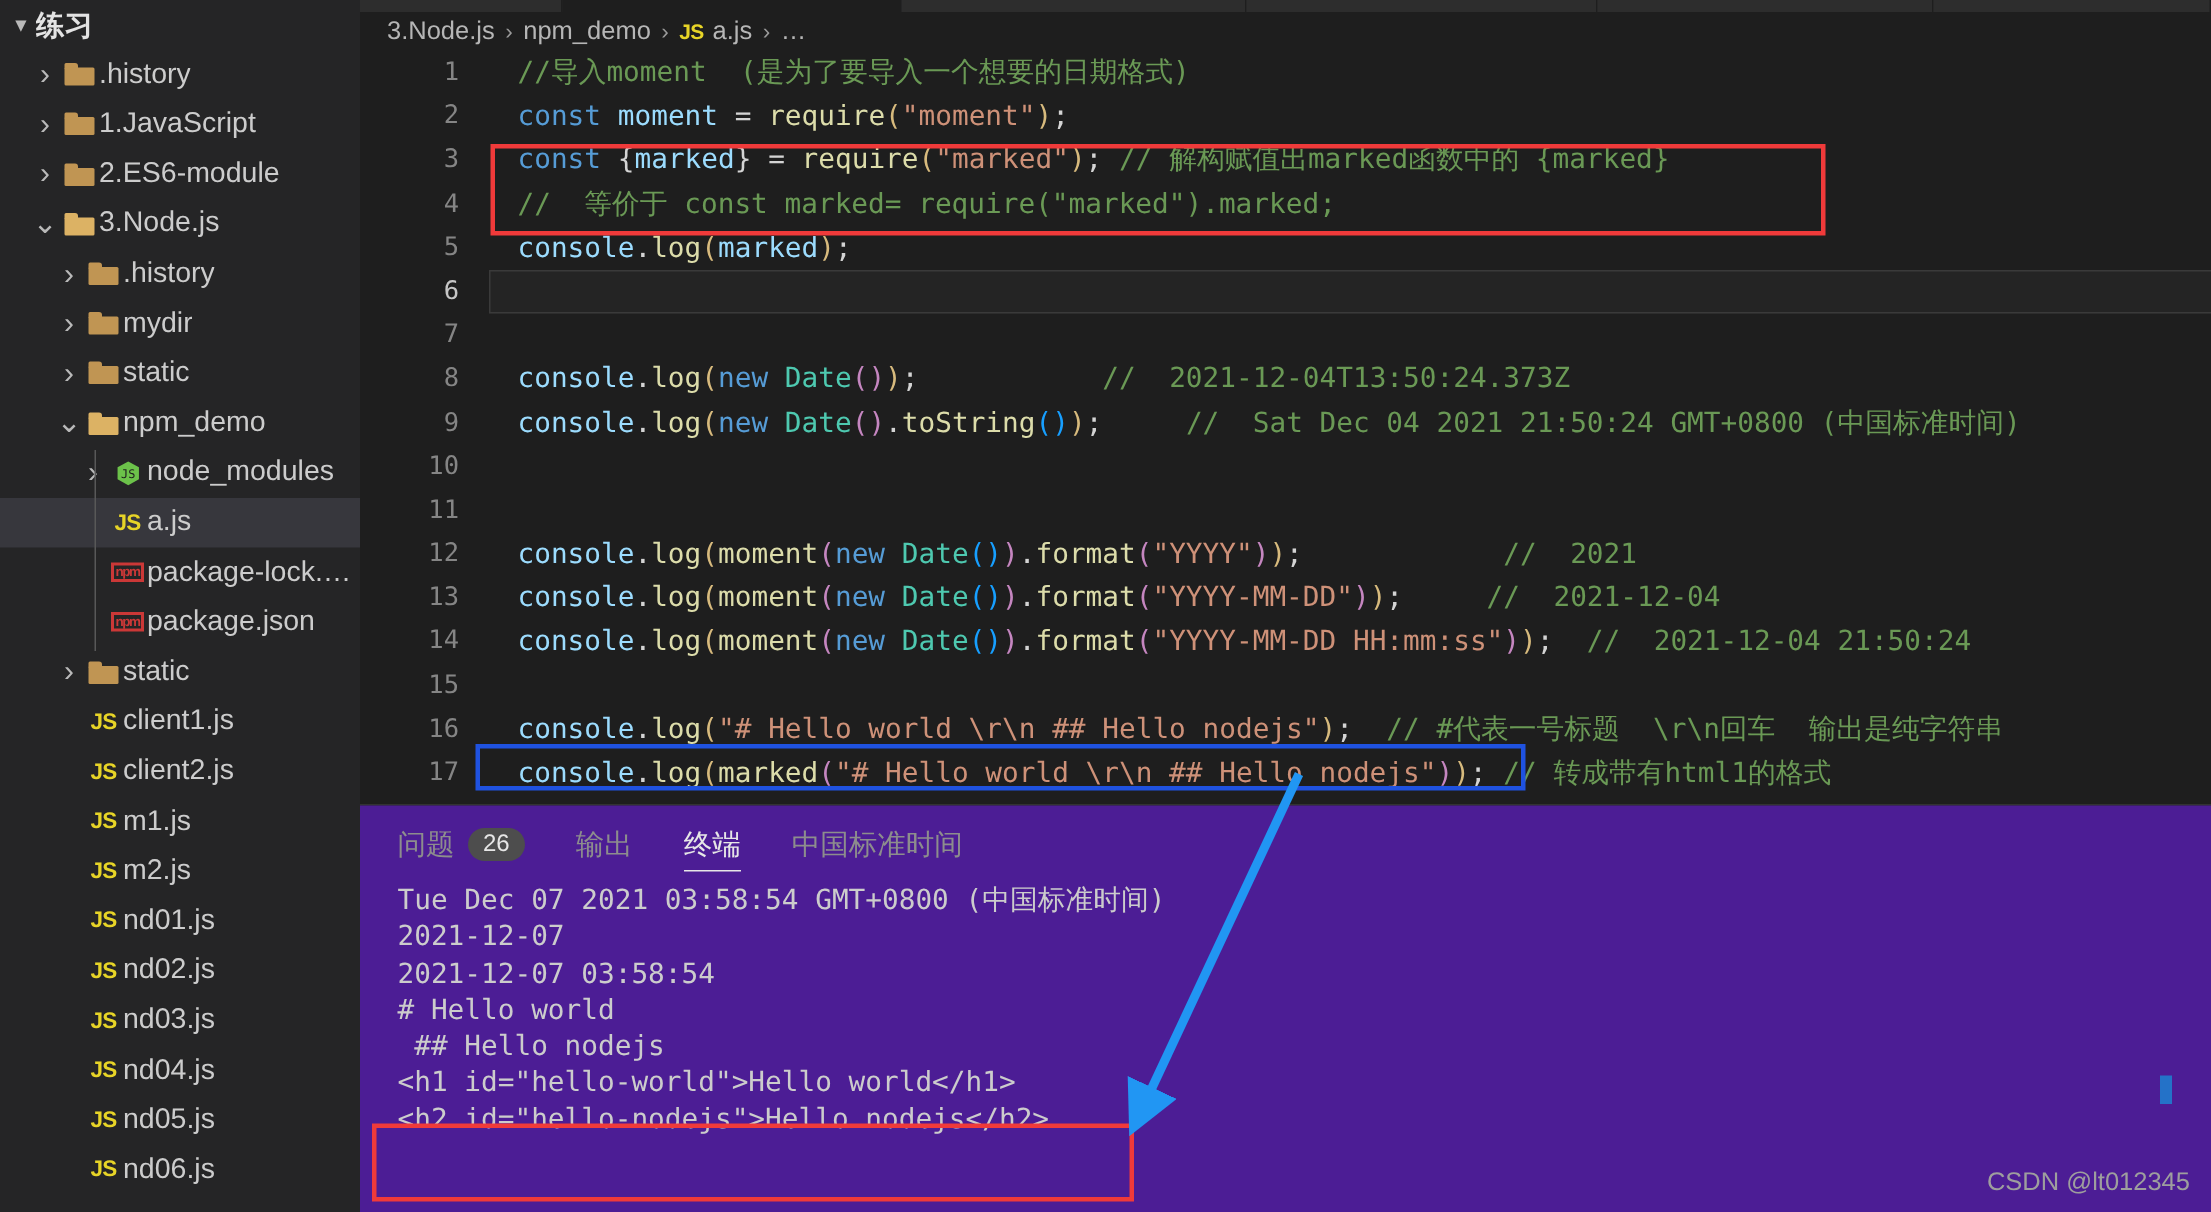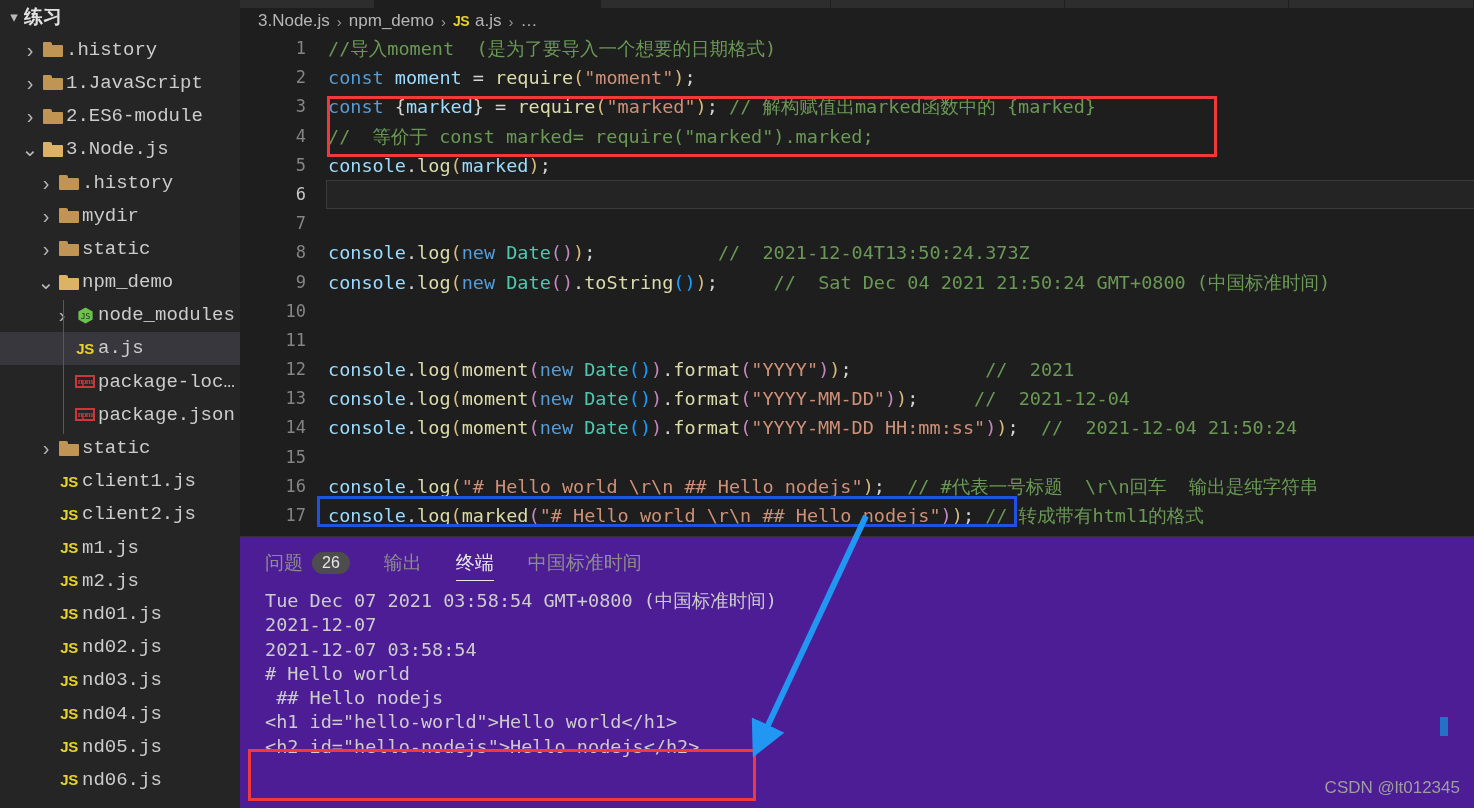--- a/index.html
+++ b/index.html
@@ -21,35 +21,35 @@
     font-size: 19px; color: #cccccc; white-space: nowrap;
     padding-right: 4px;
   }
   .tree-row.selected { background: #37373d; }
   .twisty {
     width: 20px; min-width: 20px; text-align: center;
     font-size: 15px; color: #b9b9b9; line-height: 1;
   }
   .twisty.empty { color: transparent; }
   .ficon { width: 26px; min-width: 26px; display: flex; align-items: center; justify-content: center; }
-  .tlabel { overflow: hidden; text-overflow: ellipsis; font-family: Liberation Mono, monospace; }
+  .tlabel { overflow: hidden; text-overflow: ellipsis; }
   .root-label { font-weight: bold; color: #e3e3e3; font-size: 19px; }
 
   
   .folder-ico { position: relative; width: 20px; height: 15px; }
   .folder-ico .tab { position:absolute; left:0; top:0; width:9px; height:4px; background:#c19553; border-radius:1px 2px 0 0;}
   .folder-ico .body { position:absolute; left:0; top:3px; width:20px; height:12px; background:#c09553; border-radius:1px;}
   .folder-ico.open .body { background:#dcb264; }
   .folder-ico.open .tab { background:#dcb264; }
 
   .js-ico { font-size: 15px; font-weight: bold; color: #e7d427; letter-spacing: -0.5px; }
   .npm-ico {
     font-size: 9px; font-weight: bold; color: #cb3837;
     border: 2px solid #cb3837; padding: 0 1px; line-height: 9px;
-    letter-spacing: -1px; font-family: Liberation Serif, serif;
+    letter-spacing: -1px; font-family: Liberation Sans, sans-serif;
   }
   .node-ico { width:19px; height:19px; display:block; }
 
   .indent-guide {
     position: absolute; width: 1px; background: #585858;
   }
 
   
   #editorArea { position: absolute; left: 240px; top: 0; right: 0; top: 0; height: 537px; background:#1e1e1e; }
   #tabstrip { position:absolute; left:0; top:0; width:1234px; height:8px; background:#252526; display:flex; }
@@ -69,21 +69,21 @@
     position: absolute; left: 0; top: 34px; right: 0; bottom: 0;
     overflow: hidden; font-family: "DejaVu Sans Mono", monospace;
     font-size: 18.5px; line-height: 29.2px;
   }
   .cline { position: relative; height: 29.2px; white-space: pre; }
   .lnum {
     position: absolute; left: 0; top: 0; width: 66px; text-align: right;
     color: #858585; font-size: 17px;
   }
   .lnum.cur { color: #c6c6c6; }
-  .ctext { position: absolute; left: 88px; top: 0; text-align: right; }
+  .ctext { position: absolute; left: 105px; top: 0; text-align: right; }
 
   
   .t-com  { color:#6a9955; }
   .t-kw   { color:#569cd6; }
   .t-var  { color:#9cdcfe; }
   .t-fn   { color:#dcdcaa; }
   .t-str  { color:#ce9178; }
   .t-par  { color:#d7ba7d; }
   .t-par2 { color:#c586c0; }
   .t-par3 { color:#179fff; }

